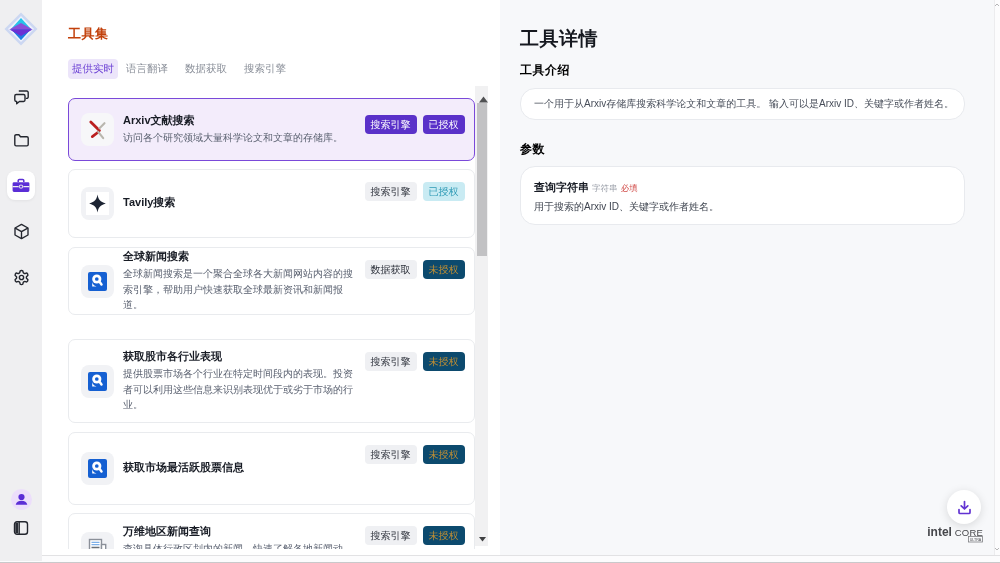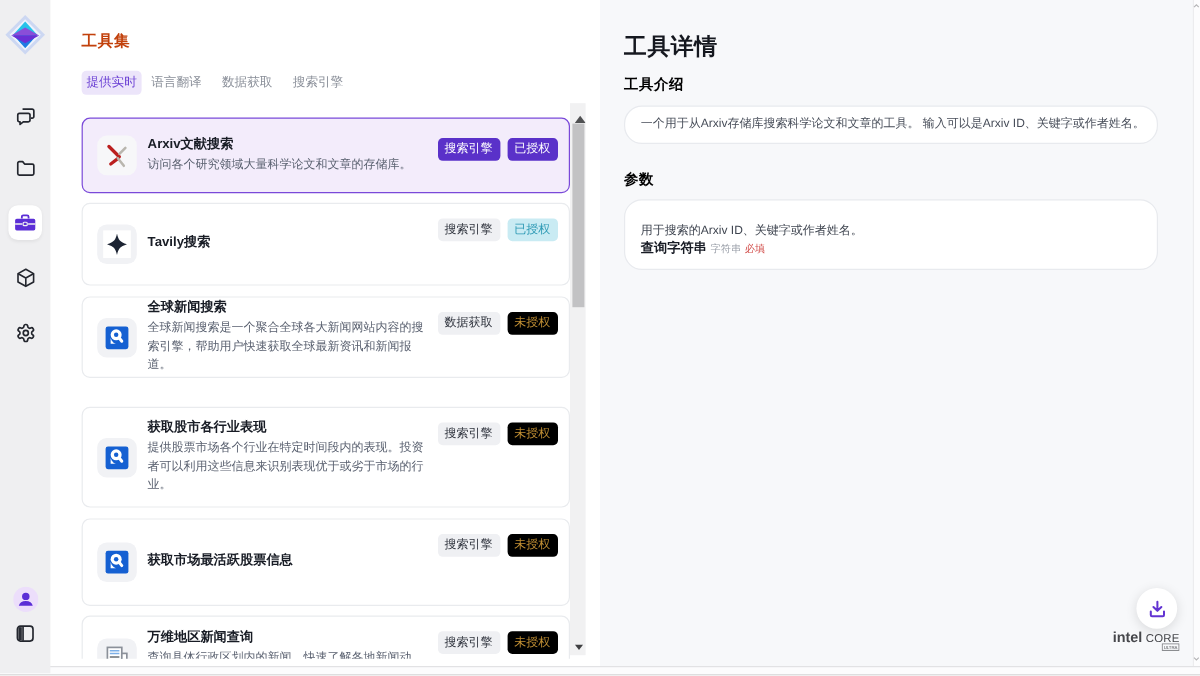--- a/index.html
+++ b/index.html
@@ -20,21 +20,21 @@
   .card.sel .cicon { background:#f7f7f9; }
   .ctext { width:244px; }
   .ctitle { font-size:11px; font-weight:bold; color:#181c25; line-height:15px; margin-bottom:2px; }
   .cdesc { font-size:10px; color:#5a6170; line-height:15.5px; }
   .tags { position:absolute; right:9.5px; top:12px; display:flex; }
   .card.sel .tags { top:16px; }
   .tag { height:19px; line-height:19px; border-radius:4px; font-size:10px; padding:0 6px; margin-left:6px; }
   .tag.purple { background:#5a31c9; color:#fff; }
   .tag.gray { background:#eff0f3; color:#31353f; }
   .tag.cyan { background:#c9ebf3; color:#2e9ab5; }
-  .tag.amber { background:#000000; color:#c08e33; }
+  .tag.amber { background:#0c4a6e; color:#c08e33; }
   .sbar { position:absolute; left:433px; top:86px; width:13px; height:460px; background:#f1f1f2; }
   .sthumb { position:absolute; left:435px; top:103px; width:10px; height:153px; background:#c2c2c4; }
   .right { position:absolute; left:500px; top:0; width:500px; height:555px; background:#f7f8fa; }
   .rh1 { position:absolute; left:20px; top:26px; font-size:19px; font-weight:bold; color:#15181f; letter-spacing:0.5px; }
   .rh2 { position:absolute; left:20px; font-size:12px; font-weight:bold; color:#000000; letter-spacing:0.5px; }
   .rbox { position:absolute; left:20px; width:445px; background:#fff; border:1px solid #e8eaee; border-radius:15px; }
   .strip { position:absolute; left:0; top:555px; width:1000px; height:7px; background:#fcfcfd; border-top:1px solid #e2e2e4; }
   .winbottom { position:absolute; left:0; top:562px; width:1000px; height:1px; background:#c9c9cb; }
   .vgutter { position:absolute; left:994px; top:0; width:6px; height:555px; background:#fcfcfd; border-left:1px solid #ececee; }
   .fab { position:absolute; left:947px; top:490px; width:34px; height:34px; border-radius:50%; background:#fff; box-shadow:0 2px 10px rgba(0,0,0,.13); display:flex; align-items:center; justify-content:center; }
@@ -234,22 +234,22 @@
       <polygon points="0,0 7,0 3.5,4.6" fill="#3f4042"></polygon>
     </svg>
   </div>
 
   <div class="right">
     <div class="rh1">工具详情</div>
     <div class="rh2" style="top:62px">工具介绍</div>
     <div class="rbox" style="top:88px; height:32px; line-height:30px; padding-left:13px; font-size:10px; color:#474d59;">一个用于从Arxiv存储库搜索科学论文和文章的工具。 输入可以是Arxiv ID、关键字或作者姓名。</div>
     <div class="rh2" style="top:141px">参数</div>
     <div class="rbox" style="top:166px; height:59px; padding:13px 13px 0;">
+      <div style="font-size:11px;"><span style="font-weight:bold; color:#181c25;">查询字符串</span> <span style="font-size:8.5px; color:#979ca6;">字符串</span> <span style="font-size:8.5px; color:#d24f4c;">必填</span></div>
       <div style="font-size:10px; color:#3f4550; margin-top:5px;">用于搜索的Arxiv ID、关键字或作者姓名。</div>
-      <div style="font-size:11px;"><span style="font-weight:bold; color:#181c25;">查询字符串</span> <span style="font-size:8.5px; color:#979ca6;">字符串</span> <span style="font-size:8.5px; color:#d24f4c;">必填</span></div>
     </div>
   </div>
 
   <div class="fab">
     <svg width="17" height="17" viewBox="0 0 17 17" fill="none" stroke="#6233d2" stroke-width="1.7" stroke-linecap="round" stroke-linejoin="round">
       <path d="M8.5,2.5 V9.5 M5.2,6.8 L8.5,10 L11.8,6.8"></path>
       <path d="M3,10.5 v3 a1,1 0 0 0 1,1 h9 a1,1 0 0 0 1,-1 v-3"></path>
     </svg>
   </div>
   <div class="intel">

